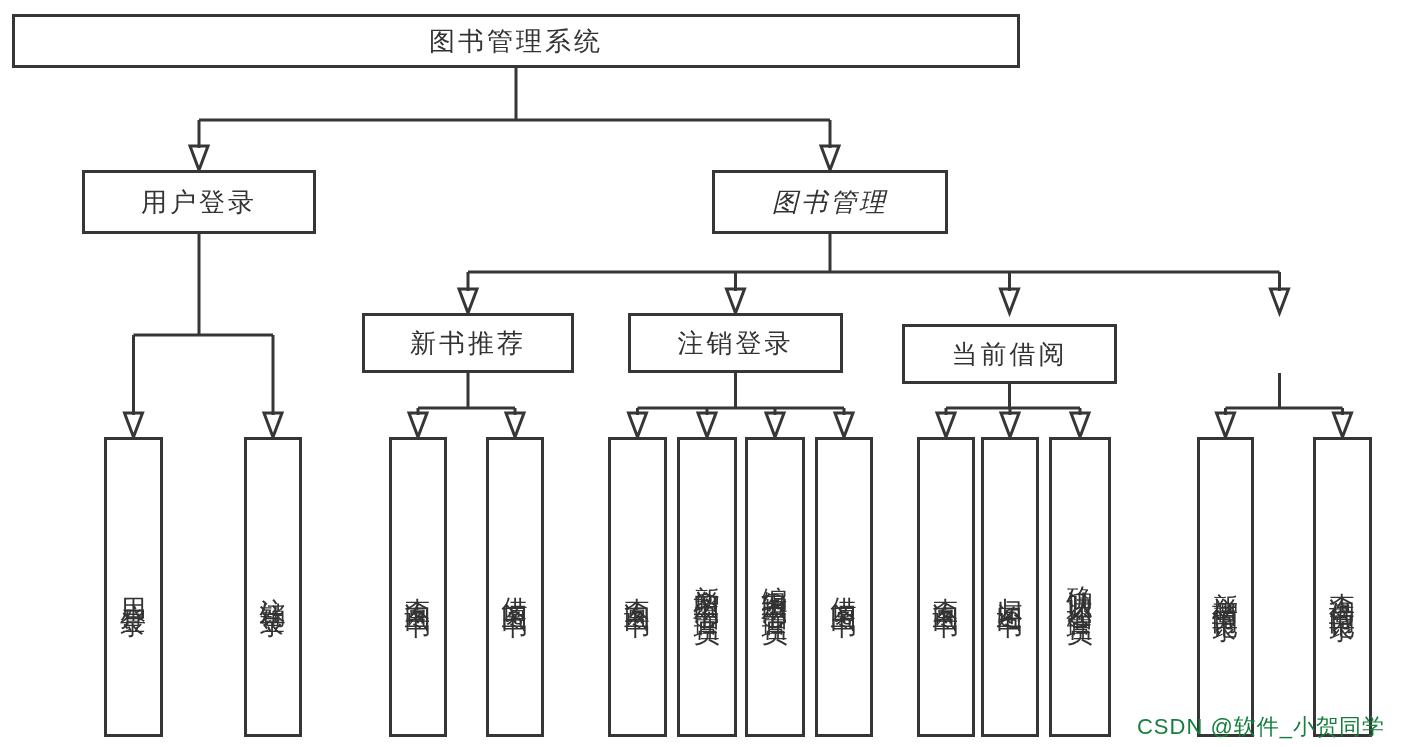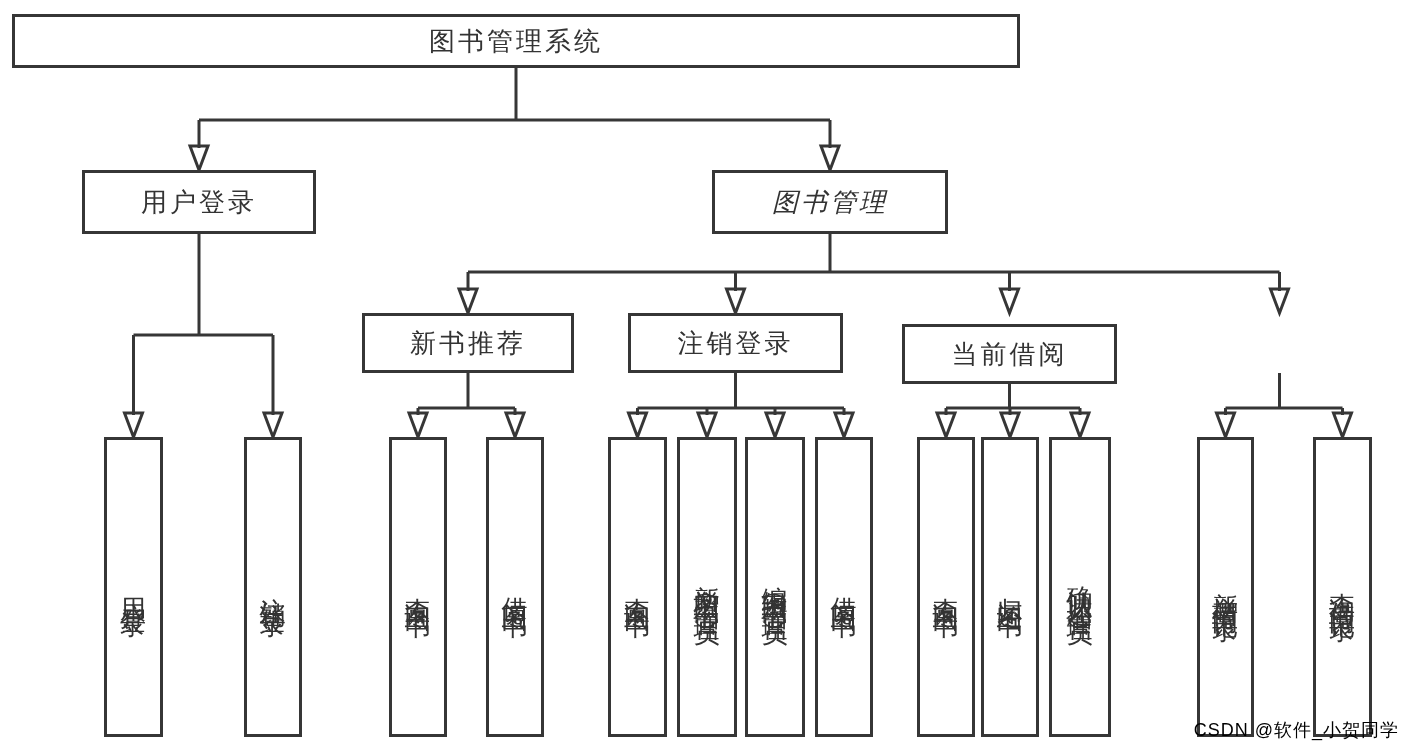--- a/index.html
+++ b/index.html
@@ -32,24 +32,24 @@
   .v-label{
     writing-mode:vertical-rl;
     font-size:26px;
     letter-spacing:5px;
     line-height:1;
     color:#333333;
     white-space:nowrap;
   }
   #watermark{
     position:absolute;
-    right:6px;
+    right:20px;
     bottom:5px;
-    font-size:18px;
-    color:#000000;
+    font-size:22px;
+    color:#15803d;
     letter-spacing:1px;
     white-space:nowrap;
     z-index:5;
   }
 </style>
 </head>
 <body>
 
 <div id="canvas">
 

